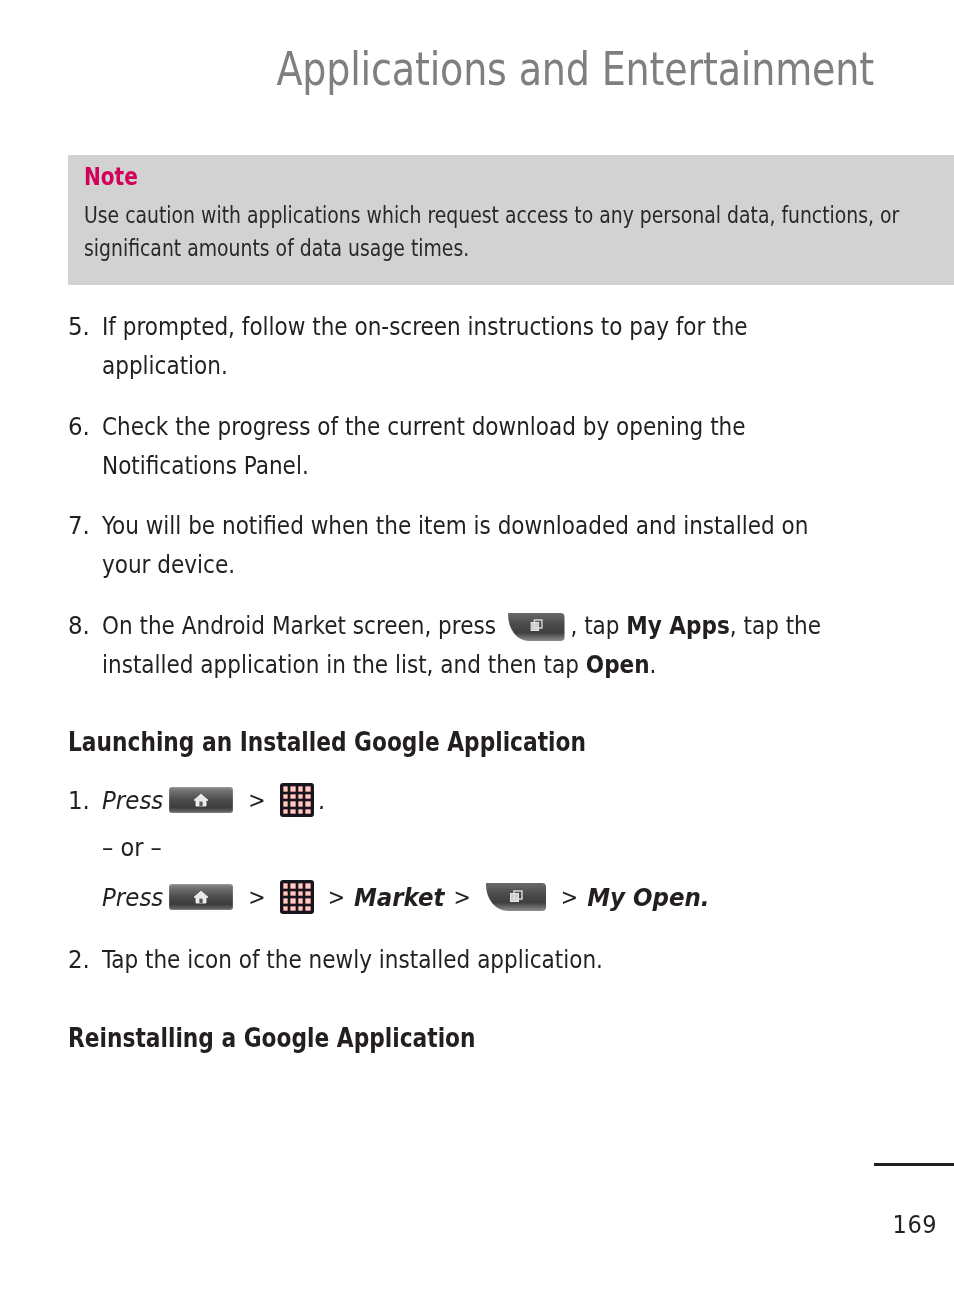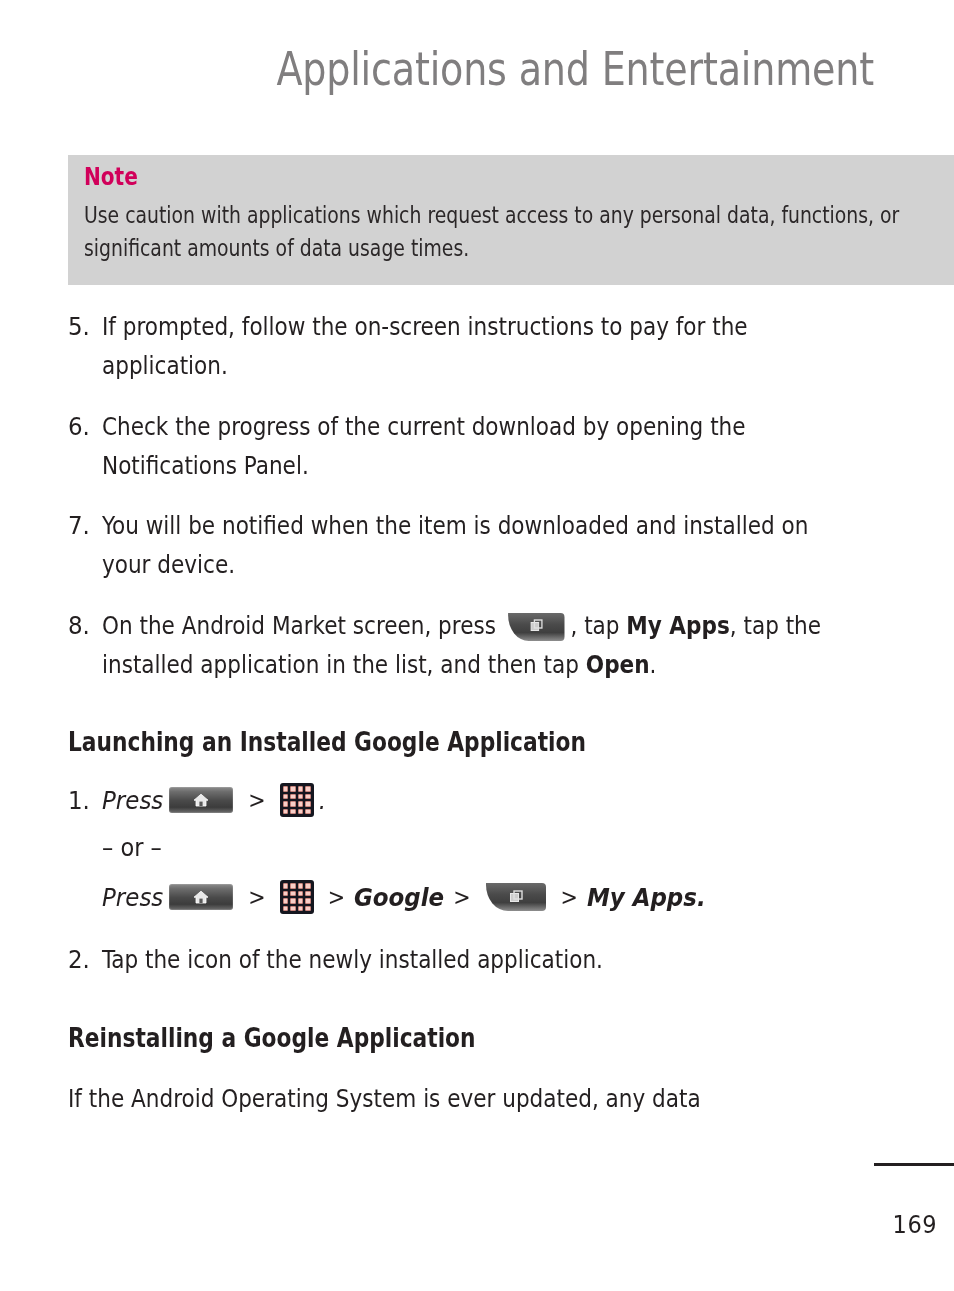--- a/index.html
+++ b/index.html
@@ -303,39 +303,36 @@
           <span class="dot"></span>
           <span class="dot"></span>
           <span class="dot"></span>
           <span class="dot"></span>
           <span class="dot"></span>
           <span class="dot"></span>
           <span class="dot"></span>
         </span>
       </span>
     <span class="sep">&gt;</span>
-    <span class="word bold-word">Google</span>
+    <span class="word bold-word">Market</span>
     <span class="sep">&gt;</span>
     <span class="key-menu">
         <svg width="16" height="16" viewBox="0 0 16 16">
           <rect x="2.5" y="4.5" width="8" height="8" fill="#cccccc" stroke="#e8e8e8" stroke-width="1"></rect>
           <rect x="6" y="2" width="8" height="8" fill="none" stroke="#e0e0e0" stroke-width="1.4"></rect>
         </svg>
       </span>
     <span class="sep">&gt;</span>
-    <span class="word bold-word">My Apps.</span>
+    <span class="word bold-word">My Open.</span>
   </div>
 
   <div class="step" style="margin-top:26px;">
     <div class="num">2.</div>
     <div class="body">Tap the icon of the newly installed application.</div>
   </div>
 
   <div class="section-head">Reinstalling a Google Application</div>
 
-  <div class="step">
-    <div class="body" style="transform:scaleX(0.94);transform-origin:left center;">If the Android Operating System is ever updated, any data</div>
-  </div>
 
 </div>
 
 <div class="footer-rule"></div>
 <div class="page-number">169</div>
 
 </body></html>

